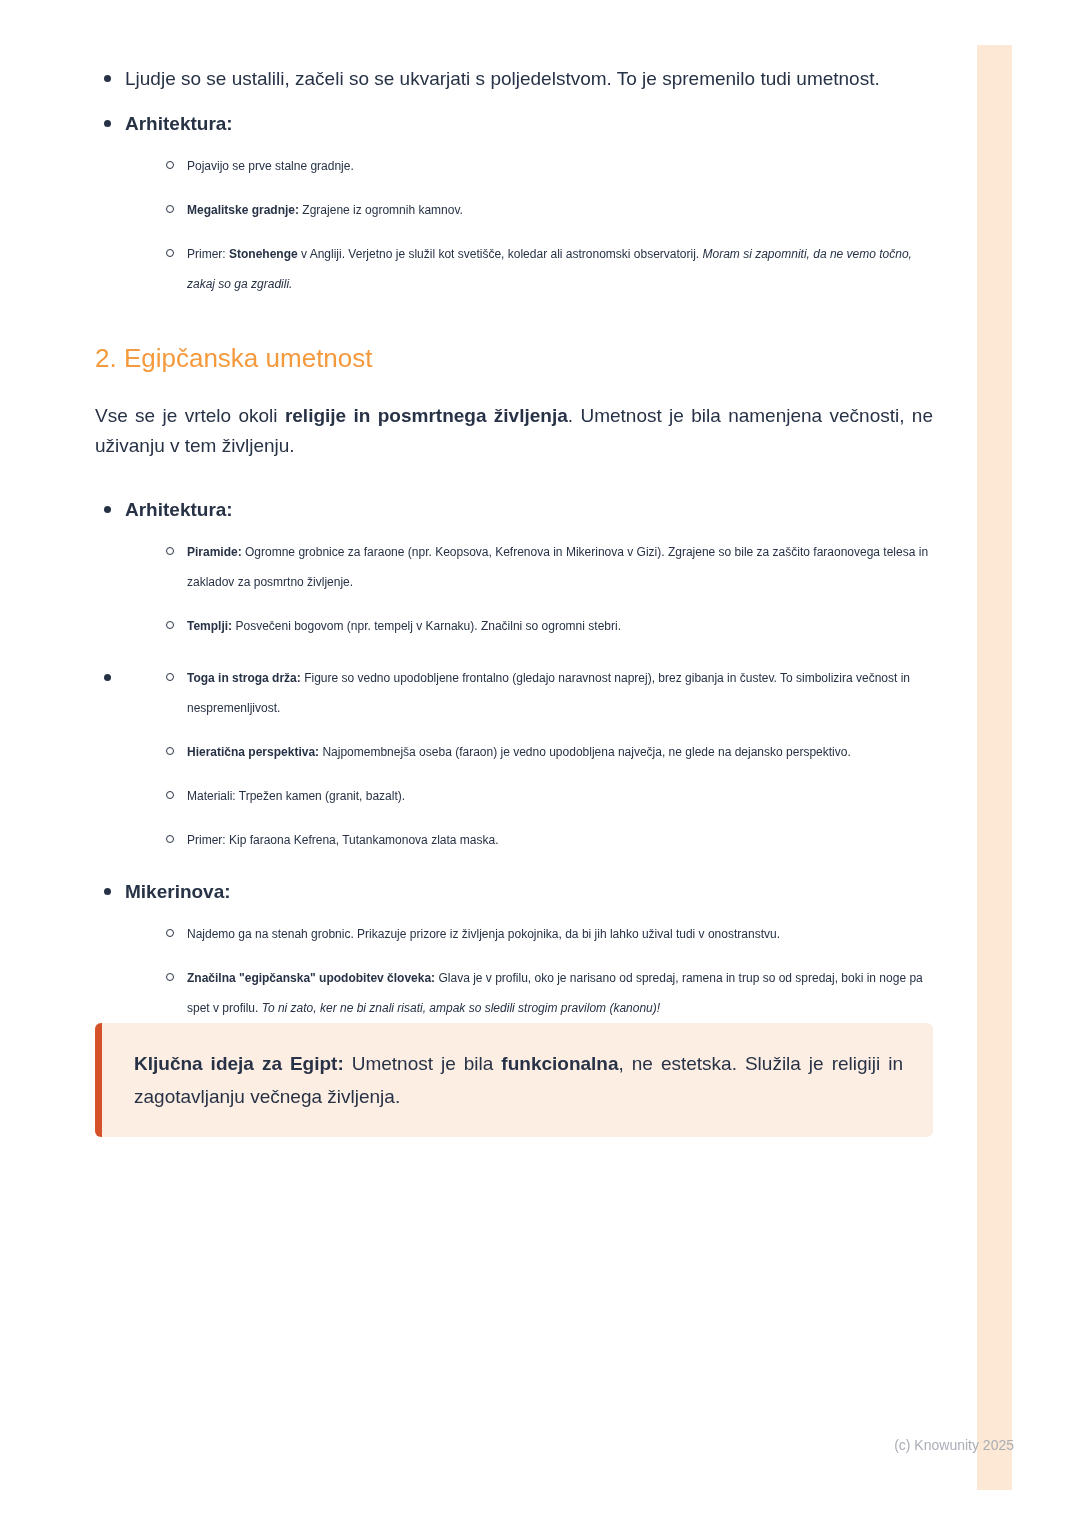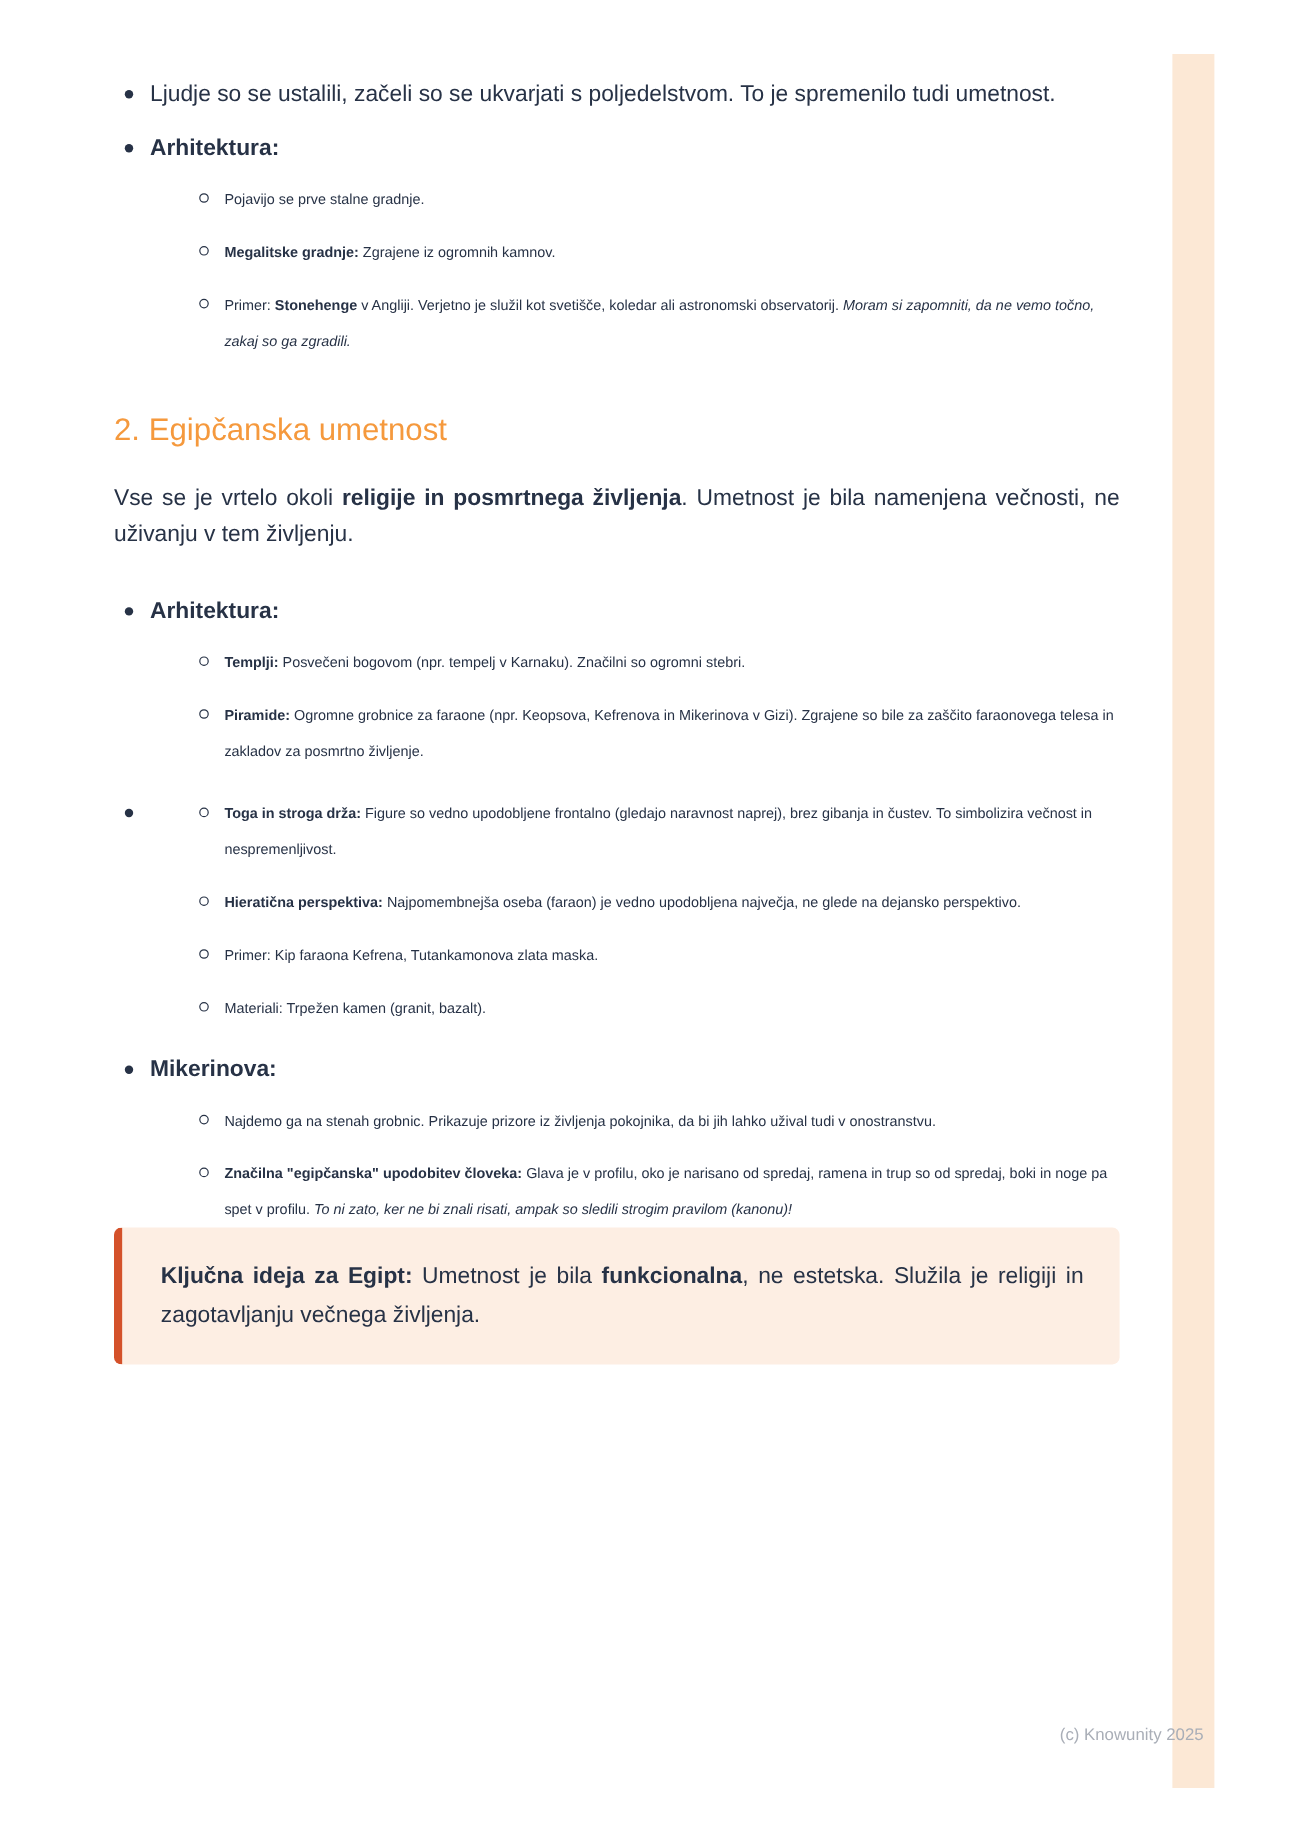--- a/index.html
+++ b/index.html
@@ -51,21 +51,21 @@
   .intro{
     font-size:19px;line-height:30px;text-align:justify;margin-bottom:34px;
   }
   .callout{
     background:var(--callout-bg);
     border-left:7px solid var(--callout-border);border-radius:6px;
     padding:24px 30px 24px 32px;
   }
   .callout-text{font-size:19px;line-height:33px;text-align:justify;}
   .footer{
-    position:absolute;top:1437px;right:77px;z-index:3;
+    position:absolute;top:1437px;right:66px;z-index:3;
     font-size:14px;color:var(--footer-color);
   }
 </style>
 </head>
 <body>
 
 <div class="stripe"></div>
 
 <div class="content">
 
@@ -99,47 +99,47 @@
   <p class="intro"><span>Vse se je vrtelo okoli </span><span class="b">religije in posmrtnega življenja</span><span>. Umetnost je bila namenjena večnosti, ne uživanju v tem življenju.</span></p>
 
   <ul class="list2">
 
     <li class="item">
       <span class="dot"></span>
       <div><span class="b">Arhitektura:</span></div>
       <ul class="sublist">
         <li class="subitem">
           <span class="ring"></span>
-          <div><span class="b">Templji:</span><span> Posvečeni bogovom (npr. tempelj v Karnaku). Značilni so ogromni stebri.</span></div>
+          <div><span class="b">Piramide:</span><span> Ogromne grobnice za faraone (npr. Keopsova, Kefrenova in Mikerinova v Gizi). Zgrajene so bile za zaščito faraonovega telesa in zakladov za posmrtno življenje.</span></div>
         </li>
         <li class="subitem">
           <span class="ring"></span>
-          <div><span class="b">Piramide:</span><span> Ogromne grobnice za faraone (npr. Keopsova, Kefrenova in Mikerinova v Gizi). Zgrajene so bile za zaščito faraonovega telesa in zakladov za posmrtno življenje.</span></div>
+          <div><span class="b">Templji:</span><span> Posvečeni bogovom (npr. tempelj v Karnaku). Značilni so ogromni stebri.</span></div>
         </li>
       </ul>
     </li>
 
     <li class="item">
       <span class="dot"></span>
       <ul class="sublist">
         <li class="subitem">
           <span class="ring"></span>
           <div><span class="b">Toga in stroga drža:</span><span> Figure so vedno upodobljene frontalno (gledajo naravnost naprej), brez gibanja in čustev. To simbolizira večnost in nespremenljivost.</span></div>
         </li>
         <li class="subitem">
           <span class="ring"></span>
           <div><span class="b">Hieratična perspektiva:</span><span> Najpomembnejša oseba (faraon) je vedno upodobljena največja, ne glede na dejansko perspektivo.</span></div>
         </li>
         <li class="subitem">
           <span class="ring"></span>
-          <div><span>Primer: Kip faraona Kefrena, Tutankamonova zlata maska.</span></div>
+          <div><span>Materiali: Trpežen kamen (granit, bazalt).</span></div>
         </li>
         <li class="subitem">
           <span class="ring"></span>
-          <div><span>Materiali: Trpežen kamen (granit, bazalt).</span></div>
+          <div><span>Primer: Kip faraona Kefrena, Tutankamonova zlata maska.</span></div>
         </li>
       </ul>
     </li>
 
     <li class="item">
       <span class="dot"></span>
       <div><span class="b">Mikerinova:</span></div>
       <ul class="sublist">
         <li class="subitem">
           <span class="ring"></span>

